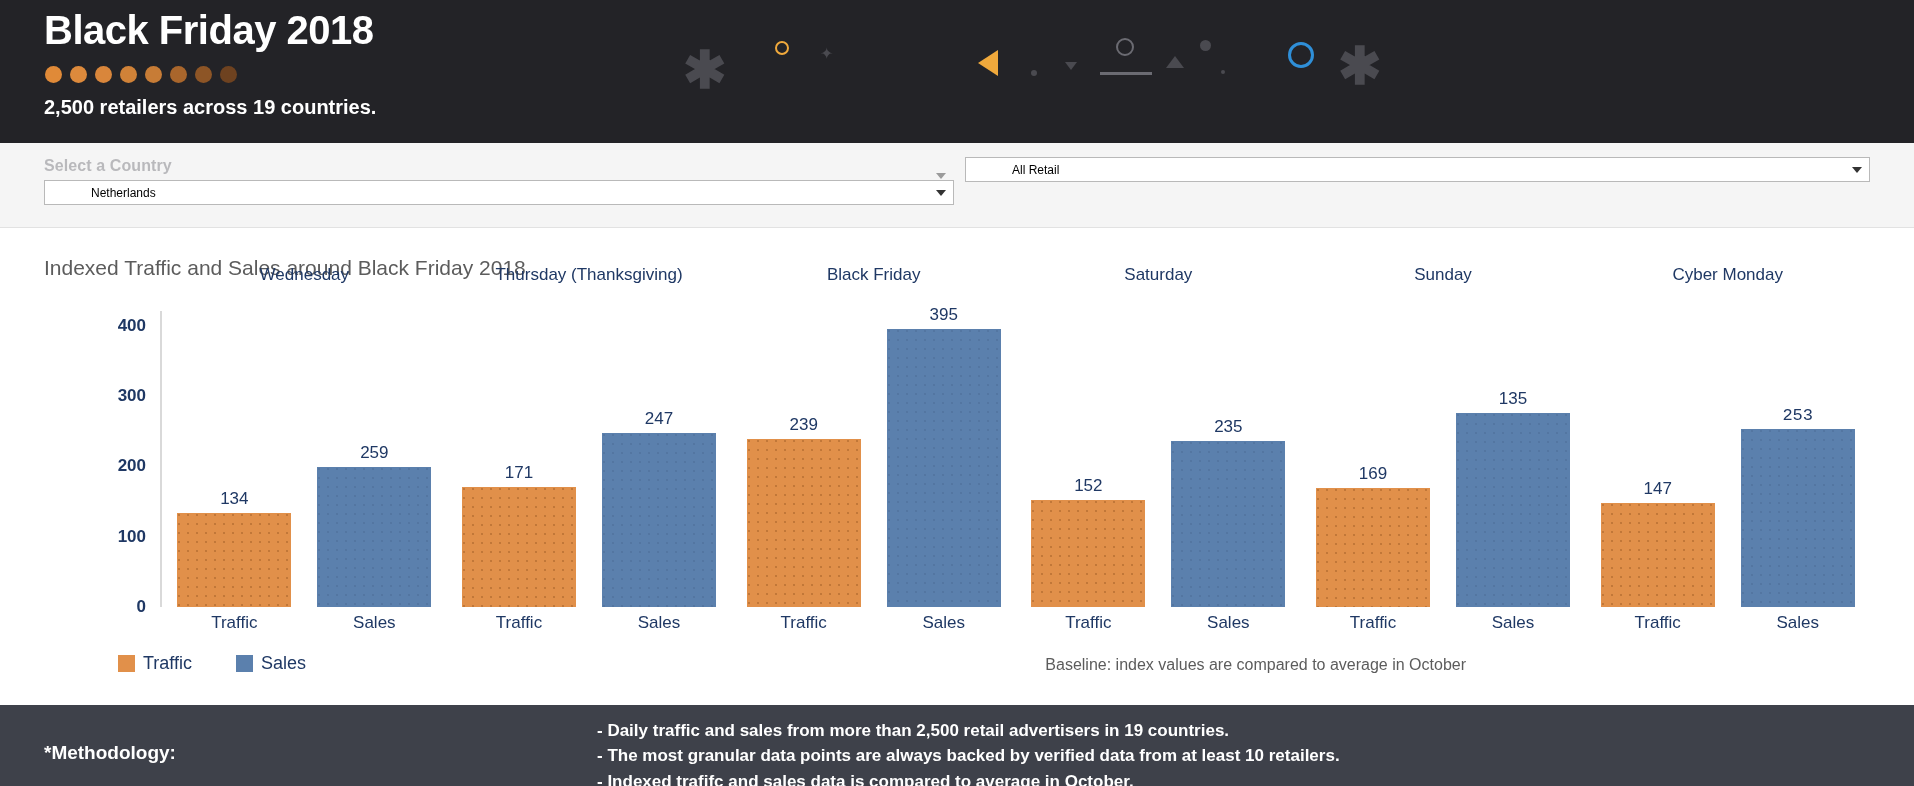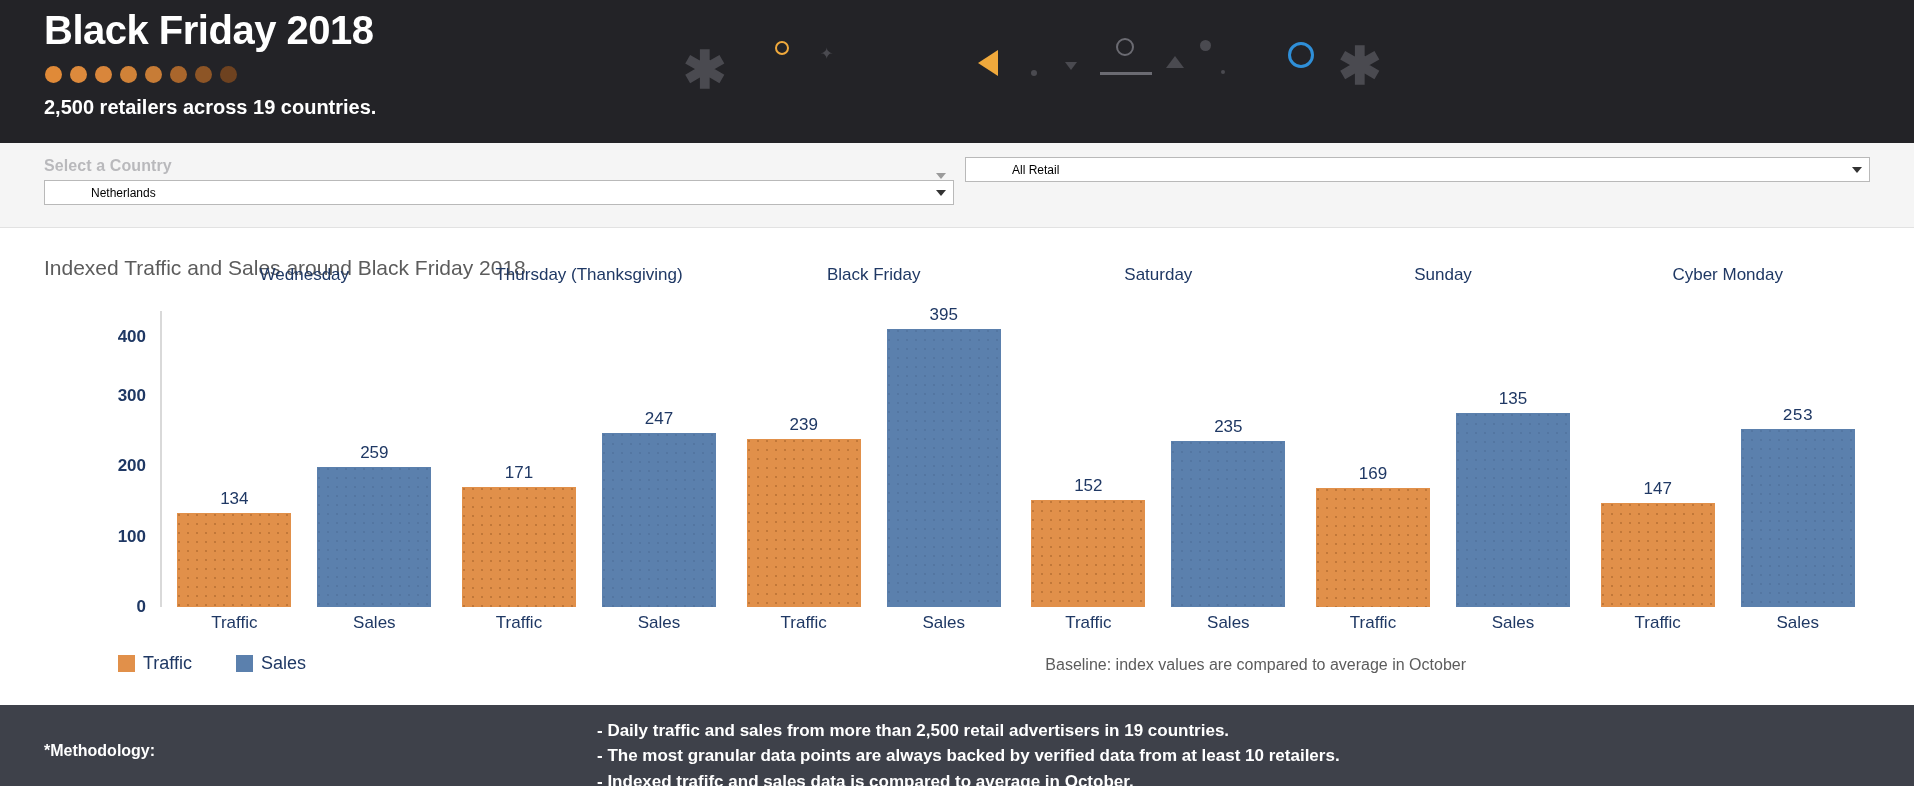--- a/index.html
+++ b/index.html
@@ -183,21 +183,21 @@
   }
 
   
   .footer {
     position: relative;
     width: 1914px; height: 81px;
     background: #3e414a;
   }
   .methodology {
     position: absolute; left: 44px; top: 37px;
-    font-size: 16px; font-weight: bold; color: #ffffff;
+    font-size: 19px; font-weight: bold; color: #ffffff;
   }
   .method-list {
     position: absolute; left: 597px; top: 14px;
     display: flex; flex-direction: column; gap: 2px;
   }
   .method-line {
     font-size: 17px; font-weight: bold; color: #ffffff;
     line-height: 1.38;
   }
 </style>
@@ -252,21 +252,21 @@
     </div>
   </div>
 
 </div>
 
 <div class="chartpane">
   <div class="chart-title">Indexed Traffic and Sales around Black Friday 2018</div>
 
   <div class="plot">
     <div class="yaxis" id="yaxis">
-        <div class="ytick" style="top: 26px;">400</div>
+        <div class="ytick" style="top: 15px;">400</div>
         <div class="ytick" style="top: 84.5714px;">300</div>
         <div class="ytick" style="top: 155.048px;">200</div>
         <div class="ytick" style="top: 225.524px;">100</div>
         <div class="ytick" style="top: 296px;">0</div>
       </div>
     <div class="axis-line"></div>
     <div class="groups" id="groups">
         <div class="group">
           <div class="group-title">Wednesday</div>
           <div class="barwrap">

